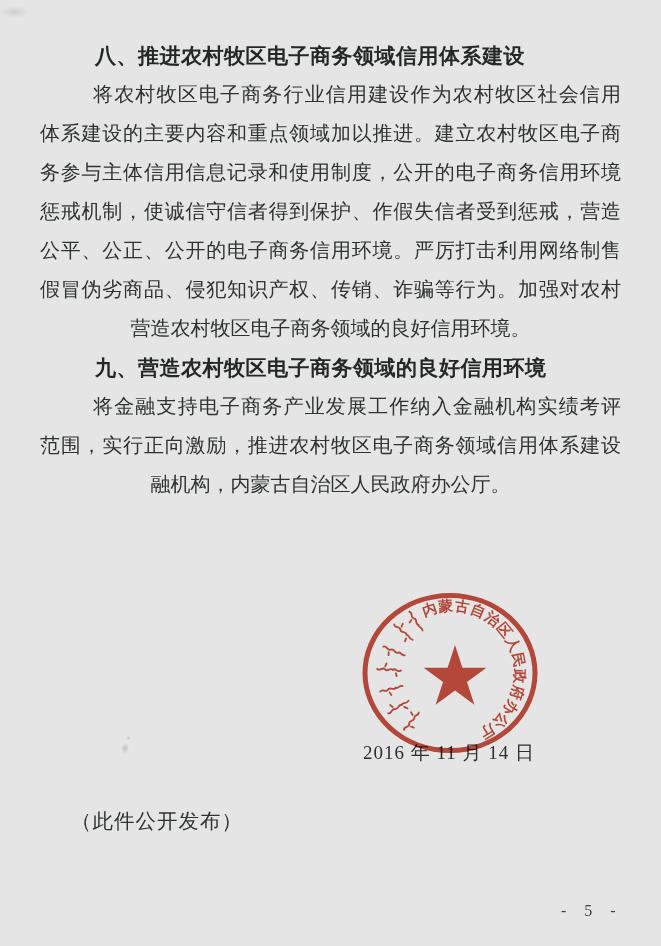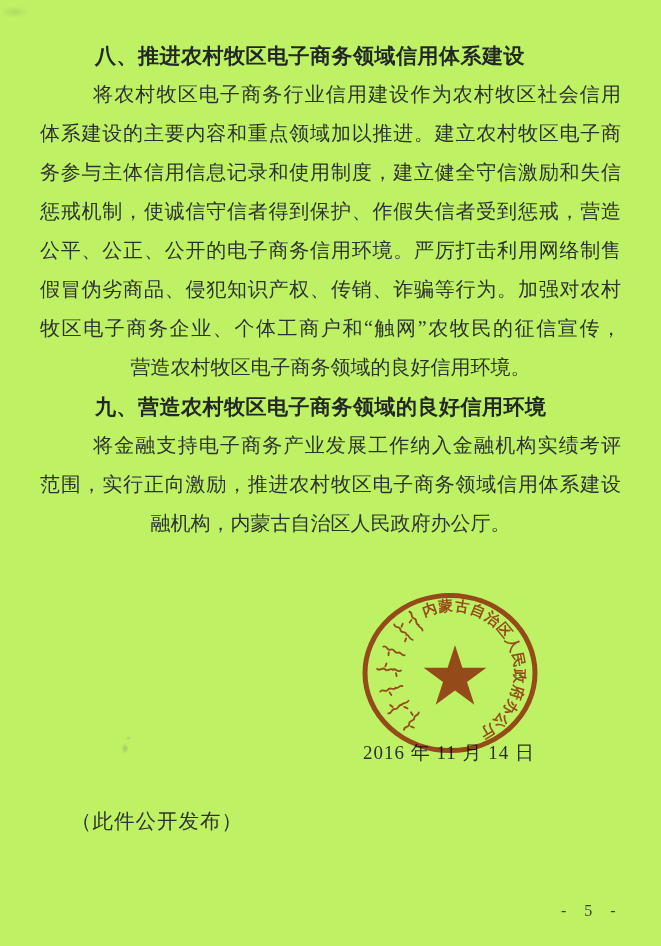--- a/index.html
+++ b/index.html
@@ -3,21 +3,21 @@
 <meta charset="utf-8">
 <style>
   * { margin: 0; padding: 0; box-sizing: border-box; }
   html, body { background: #ffffff; }
   body { font-family: "Liberation Serif", "DejaVu Serif", serif; }
 
   .page {
     position: relative;
     width: 661px;
     height: 946px;
-    background: #bef264;
+    background: #e5e5e5;
     overflow: hidden;
     color: #2e3331;
   }
 
   
   .text-block {
     position: absolute;
     top: 36px;
     left: 40px;
     width: 581px;
@@ -118,25 +118,24 @@
 <body>
 
 <div class="page">
 
   <div class="smudge-top-left"></div>
 
   <div class="text-block">
     <div class="line heading">八、推进农村牧区电子商务领域信用体系建设</div>
     <div class="line jline indent">将农村牧区电子商务行业信用建设作为农村牧区社会信用</div>
     <div class="line jline">体系建设的主要内容和重点领域加以推进。建立农村牧区电子商</div>
-    <div class="line jline">务参与主体信用信息记录和使用制度，建立健全守信激励和失信</div>
+    <div class="line jline">务参与主体信用信息记录和使用制度，公开的电子商务信用环境</div>
     <div class="line jline">惩戒机制，使诚信守信者得到保护、作假失信者受到惩戒，营造</div>
     <div class="line jline">公平、公正、公开的电子商务信用环境。严厉打击利用网络制售</div>
     <div class="line jline">假冒伪劣商品、侵犯知识产权、传销、诈骗等行为。加强对农村</div>
-    <div class="line jline">牧区电子商务企业、个体工商户和“触网”农牧民的征信宣传，</div>
     <div class="line lline">营造农村牧区电子商务领域的良好信用环境。</div>
     <div class="line heading">九、营造农村牧区电子商务领域的良好信用环境</div>
     <div class="line jline indent">将金融支持电子商务产业发展工作纳入金融机构实绩考评</div>
     <div class="line jline">范围，实行正向激励，推进农村牧区电子商务领域信用体系建设</div>
     <div class="line lline">融机构，内蒙古自治区人民政府办公厅。</div>
   </div>
 
   <div class="doc-date">2016 年 11 月 14 日</div>
 
   <svg class="seal" viewBox="0 0 188 172" xmlns="http://www.w3.org/2000/svg">

